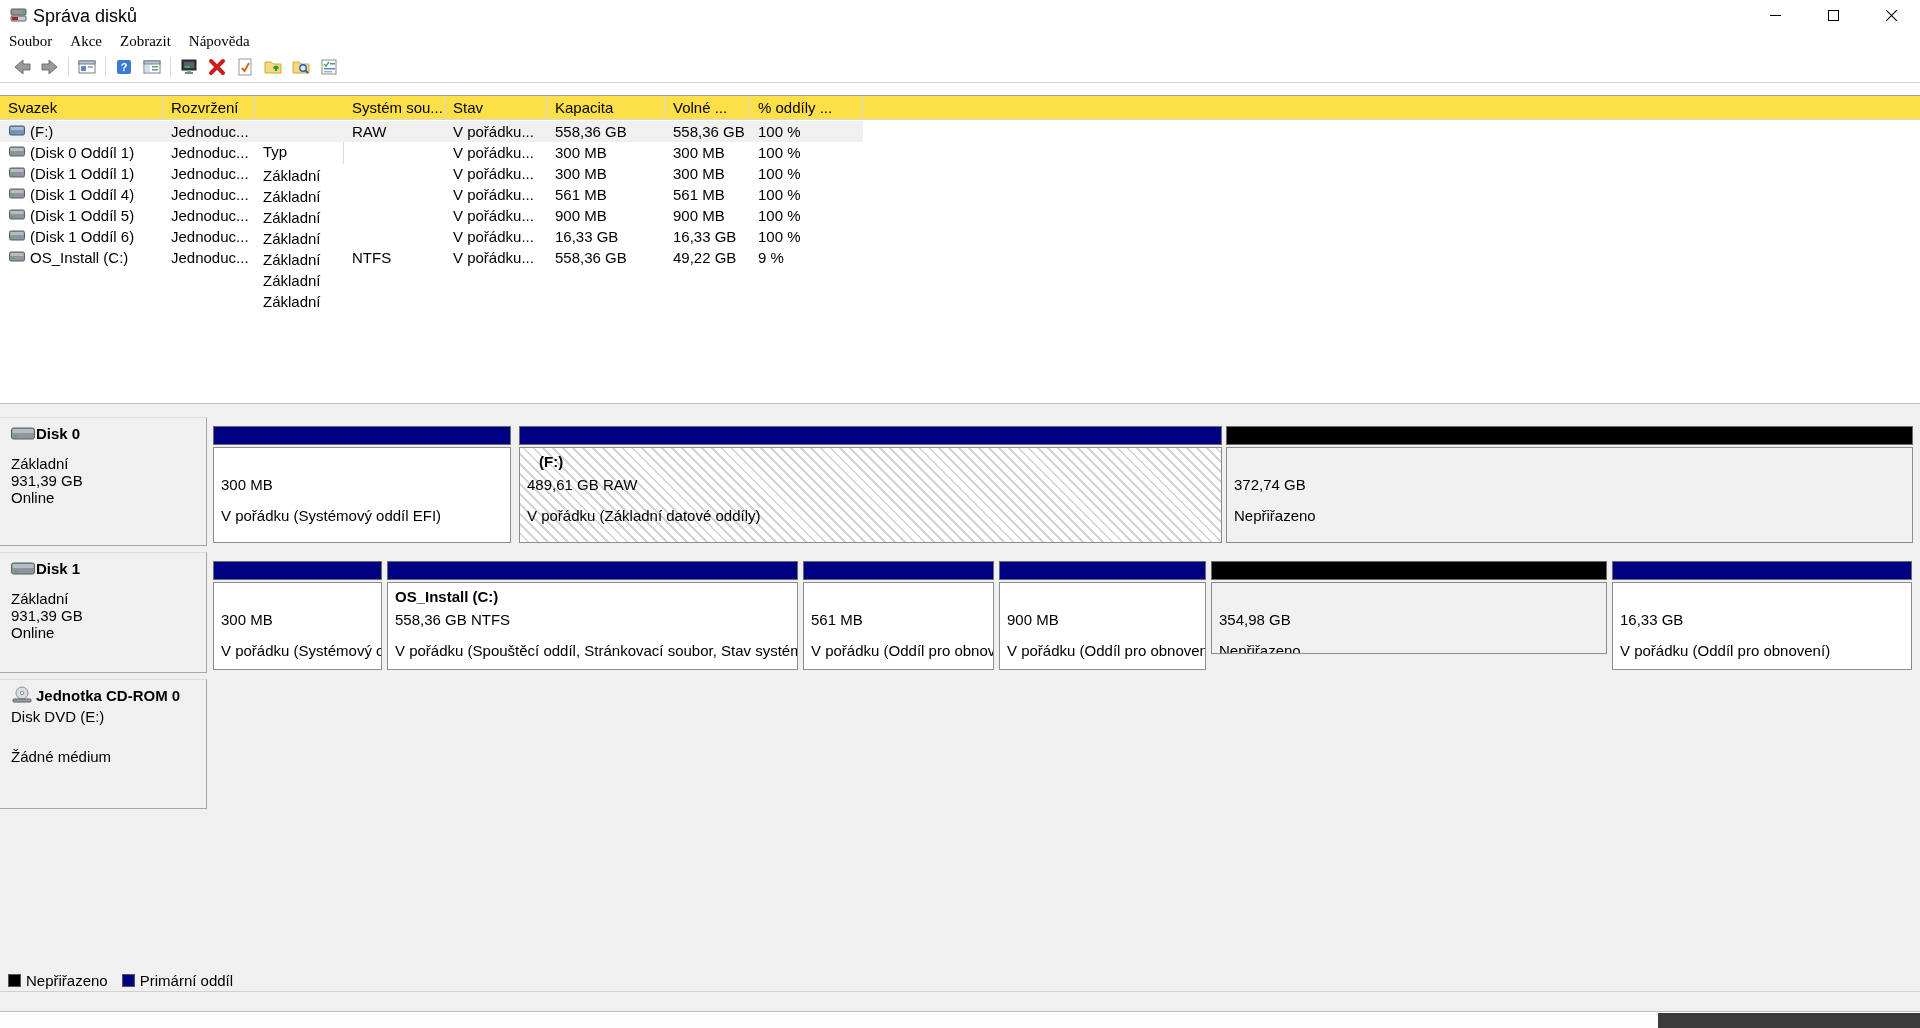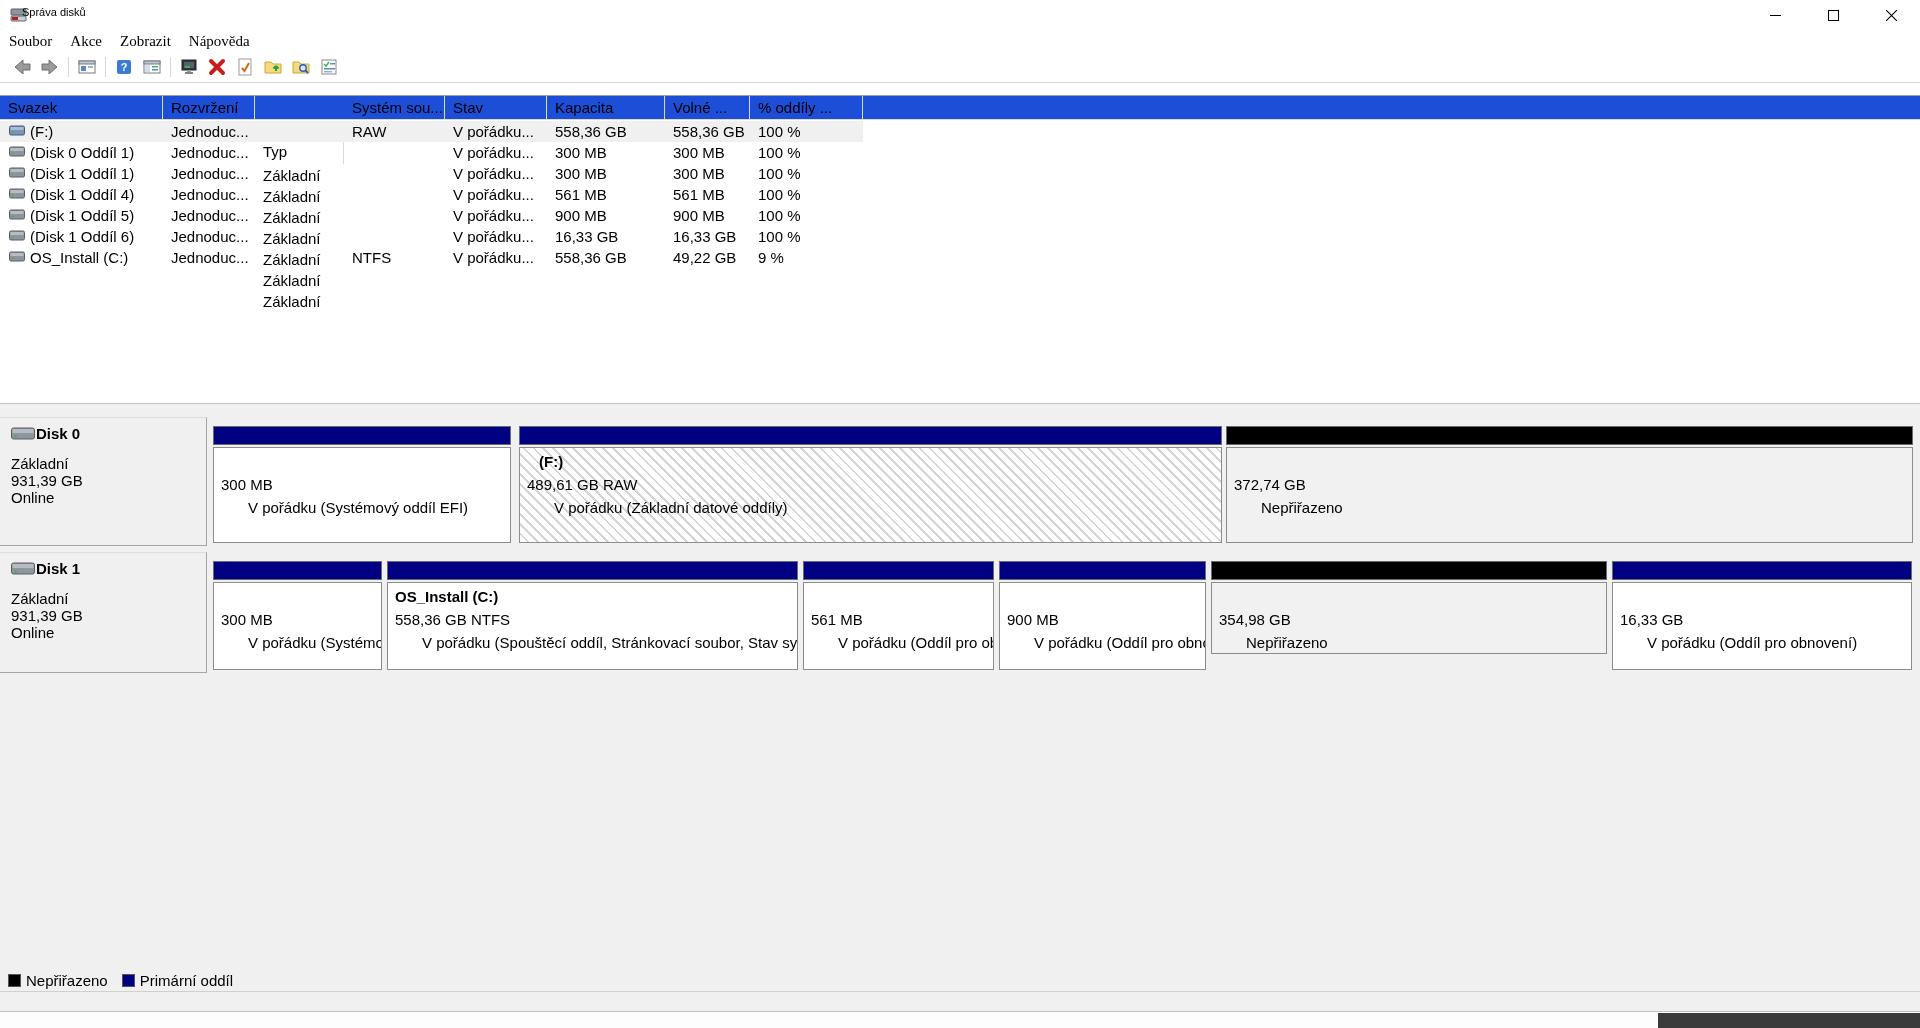--- a/index.html
+++ b/index.html
@@ -5,38 +5,38 @@
   * { margin:0; padding:0; box-sizing:border-box; }
   html,body { width:1920px; height:1028px; overflow:hidden; }
   body {
     font-family:"Liberation Sans", sans-serif;
     font-size:15px; color:#000; background:#ffffff; position:relative;
   }
 
   
   .titlebar { position:absolute; left:0; top:0; width:1920px; height:30px; background:#ffffff; }
   .app-icon { position:absolute; left:10px; top:7px; width:17px; height:16px; }
-  .window-title { position:absolute; left:22px; top:6px; font-size:11px; }
+  .window-title { position:absolute; left:33px; top:6px; font-size:18px; }
   .winbtns { position:absolute; right:0; top:0; height:30px; display:flex; }
   .wbtn { width:58px; height:30px; display:flex; align-items:center; justify-content:center; }
 
   
   .menubar { position:absolute; left:0; top:30px; width:1920px; height:22px; background:#ffffff; display:flex; align-items:center;font-family:Liberation Serif, serif; }
   .menu-item { padding:0 9px; height:22px; line-height:22px; }
 
   
   .toolbar { position:absolute; left:0; top:52px; width:1920px; height:31px; background:#ffffff;
              border-bottom:1px solid #d7d7d7; display:flex; align-items:center; padding-left:8px; }
   .tbtn { width:28px; height:24px; display:flex; align-items:center; justify-content:center; }
   .tsep { width:1px; height:20px; background:#d9d9d9; margin:0 4px; }
 
   
   .listview { position:absolute; left:0; top:95px; width:1920px; height:308px; background:#ffffff;
               border-top:1px solid #a0a0a0; }
-  .lv-header { position:absolute; left:0; top:0; width:1920px; height:24px; background:#1d4ed8;
+  .lv-header { position:absolute; left:0; top:0; width:1920px; height:24px; background:#fde047;
                border-bottom:1px solid #d9d9d9; display:flex; }
   .lv-hcell { height:24px; line-height:23px; padding-left:8px; border-right:1px solid #d9d9d9;
               white-space:nowrap; overflow:hidden; flex:none; }
   .lv-rows { position:absolute; left:0; top:25px; width:1920px; }
   .lv-row { position:relative; width:863px; height:21px; display:flex; }
   .lv-row.selected { background:#f0f0f0; }
   .lv-cell { height:21px; line-height:21px; padding-left:8px; white-space:nowrap; overflow:hidden; flex:none; }
   .lv-cell.c0 { padding-left:30px; position:relative; }
   .vol-ic { position:absolute; left:9px; top:4px; width:16px; height:12px; }
 
@@ -60,21 +60,21 @@
   .bar.unalloc { background:#000000; }
   .part .pbody { position:absolute; left:0; top:21px; width:100%; background:#ffffff;
                  border:1px solid #8c8c8c; overflow:hidden; }
   .pbody.unalloc { background:#f1f1f1; }
   .pbody.hatch {
     background:repeating-linear-gradient(45deg, #ffffff 0px, #ffffff 5px, #d4d4d4 5px, #d4d4d4 7px);
   }
   .pline { position:absolute; left:7px; white-space:nowrap; }
   .pl0 { top:5px; font-weight:bold; }
   .pl1 { top:28px; }
-  .pl2 { top:51px;margin-left:27px; }
+  .pl2 { top:59px; }
   .indent { left:19px; }
 
   
   .legendbar { position:absolute; left:0; top:970px; width:1920px; height:22px; background:#f0f0f0;
                border-bottom:1px solid #d0d0d0; display:flex; align-items:center; padding-left:8px; }
   .lg-sq { width:13px; height:13px; margin-right:5px; border:1px solid #555; }
   .lg-sq.black { background:#000000; } .lg-sq.navy { background:#000082; }
   .lg-label { margin-right:14px; }
   .bottomstrip { position:absolute; left:0; top:992px; width:1920px; height:20px; background:#f0f0f0;
                  border-bottom:1px solid #bdbdbd; }
@@ -446,20 +446,35 @@
     <div class="part" style="left:1612px; width:300px; height:110px;">
       <div class="bar primary"></div>
       <div class="pbody" style="height:88px;">
         <span class="pline pl0"></span>
         <span class="pline pl1">16,33 GB</span>
         <span class="pline pl2">V pořádku (Oddíl pro obnovení)</span>
       </div>
     </div>
   </div>
 
+  <div class="disk-row" style="top:275px; height:130px;">
+    <div class="disk-head" style="height:130px;">
+      <span class="ic" style="top:6px;">
+        <svg width="22" height="18" viewBox="0 0 22 18">
+          <circle cx="11" cy="7" r="6" fill="#d8dde2" stroke="#8a9097"></circle>
+          <circle cx="11" cy="7" r="1.7" fill="#ffffff" stroke="#8a9097"></circle>
+          <rect x="2" y="13" width="18" height="3" rx="1" fill="#9aa0a8" stroke="#5a5f66"></rect>
+          <circle cx="5" cy="14.5" r="0.9" fill="#3cb54a"></circle>
+        </svg>
+      </span>
+      <span class="ttl">Jednotka CD-ROM 0</span>
+      <span class="dh-line" style="top:28px;">Disk DVD (E:)</span>
+      <span class="dh-line" style="top:68px;">Žádné médium</span>
+    </div>
+  </div>
 
 </div>
 
 <div class="legendbar">
   <span class="lg-sq black"></span>
   <span class="lg-label">Nepřiřazeno</span>
   <span class="lg-sq navy"></span>
   <span class="lg-label">Primární oddíl</span>
 </div>
 <div class="bottomstrip"></div>

